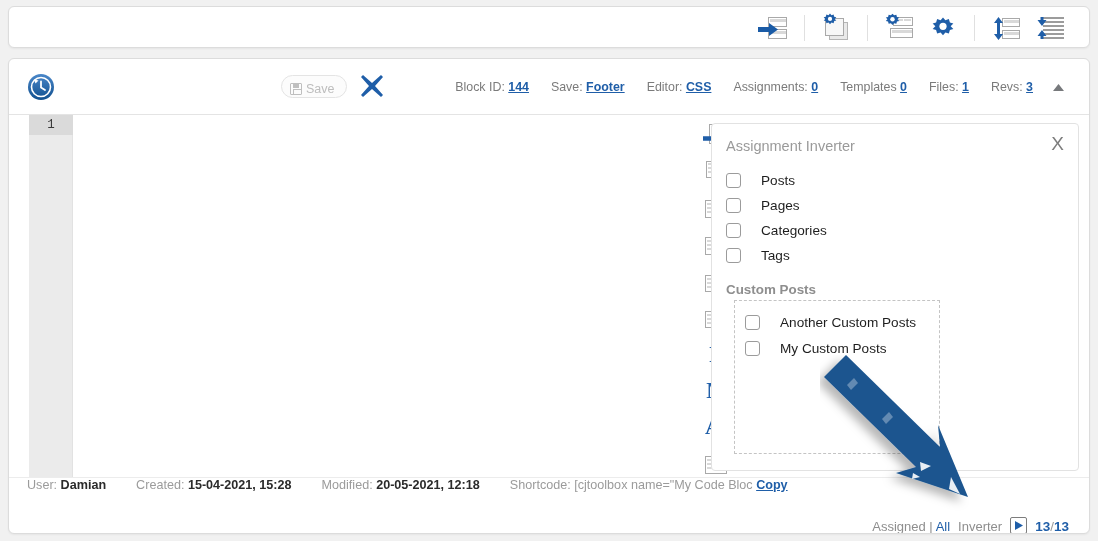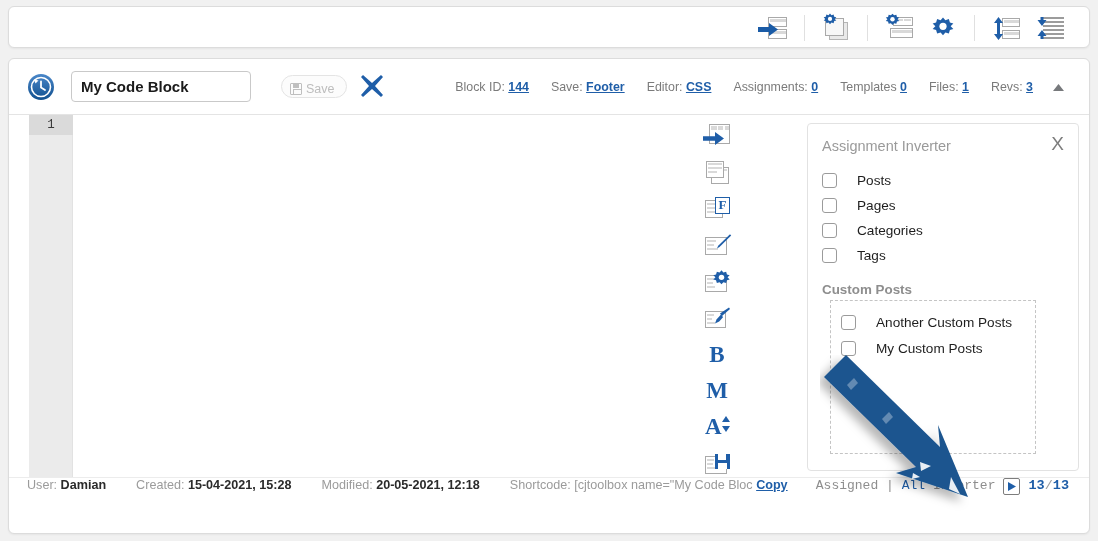--- a/index.html
+++ b/index.html
@@ -109,21 +109,21 @@
   }
   .rail .tbicon { width:30px; height:28px; }
   .rail .letter {
     width:30px; height:28px; display:flex; align-items:center; justify-content:center;
     color:#1f5ea8; font-family:"Liberation Serif", serif; font-weight:700; font-size:23px;
     cursor:pointer;
   }
 
   
   .inverter {
-    position:absolute; right:10px; top:8px; width:272px; height:348px;
+    position:absolute; right:10px; top:8px; width:368px; height:348px;
     border:1px solid #e2e2e2; border-radius:4px; background:#fff;
   }
   .inv-title { position:absolute; left:14px; top:14px; font-size:14.5px; color:#9a9a9a; }
   .inv-close { position:absolute; right:14px; top:10px; font-size:19px; color:#7d7d7d; cursor:pointer;
                font-family:"Liberation Sans", sans-serif; line-height:1; }
   .chk-row { display:flex; align-items:center; gap:20px; height:25px; cursor:pointer; }
   .chk {
     width:15px; height:15px; border:1.4px solid #9b9b9b; border-radius:3px; background:#fff; flex:none;
   }
   .chk-lbl { font-size:13.6px; color:#1e1e1e; }
@@ -134,22 +134,22 @@
     border:1px dashed #c4c4c4; padding:8px 0 0 10px;
   }
   .cp-box .chk-row { height:26px; }
 
   
   .block-foot { position:absolute; left:0; right:0; bottom:0; height:56px; border-top:1px solid #ececec;}
   .foot-left { position:absolute; left:18px; top:0; height:56px; display:flex; align-items:flex-start; gap:30px;
                font-size:12.6px; color:#9b9b9b; white-space:nowrap;}
   .foot-left b { color:#2b2b2b; font-weight:700; }
   .foot-left a { color:#1f5ea8; font-weight:700; text-decoration:underline; }
-  .foot-right { position:absolute; right:20px; top:0; height:56px; display:flex; align-items:flex-start; gap:8px;
-                font-size:13px; color:#8e8e8e;font-family:Liberation Mono, monospace; }
+  .foot-right { position:absolute; right:20px; top:0; height:56px; display:flex; align-items:flex-end; gap:8px;
+                font-size:13px; color:#8e8e8e; }
   .foot-right a { color:#1f5ea8; text-decoration:none; }
   .pagebtn { width:17px; height:17px; border:1px solid #7d7d7d; border-radius:2px;
              display:flex; align-items:center; justify-content:center; cursor:pointer; }
   .pagecount { color:#1f5ea8; font-weight:700; font-size:13.5px; }
   .pagecount .sep { color:#9b9b9b; font-weight:400; }
 
   
   .big-arrow { position:absolute; left:820px; top:355px; width:180px; height:180px; pointer-events:none; }
 </style>
 </head>
@@ -261,21 +261,20 @@
                 <stop offset="1" stop-color="#11508f"></stop>
           </linearGradient>
             </defs>
           <circle cx="14" cy="14" r="13" fill="url(#lg)"></circle>
           <circle cx="14" cy="14" r="9.5" fill="none" stroke="#fff" stroke-width="1.6"></circle>
           <path d="M14 8.5 v6 l4 2.5" fill="none" stroke="#fff" stroke-width="1.8" stroke-linecap="round"></path>
           <path d="M8.5 10.5 L7 6.5 L11.5 7.5 Z" fill="#fff"></path>
         </svg>
       </span>
 
-      <input class="title-input" value="My Code Block" style="">
 
       <div class="save-btn">
         <span class="disk-icon"></span>
         <span>Save</span>
       </div>
 
       <span class="close-x">
         <svg width="26" height="26" viewBox="0 0 26 26">
           <path d="M4 2 L13 10 L22 2 L24 4 L16 13 L24 22 L22 24 L13 16 L4 24 L2 22 L10 13 L2 4 Z" fill="#1f5ea8"></path>
         </svg>

